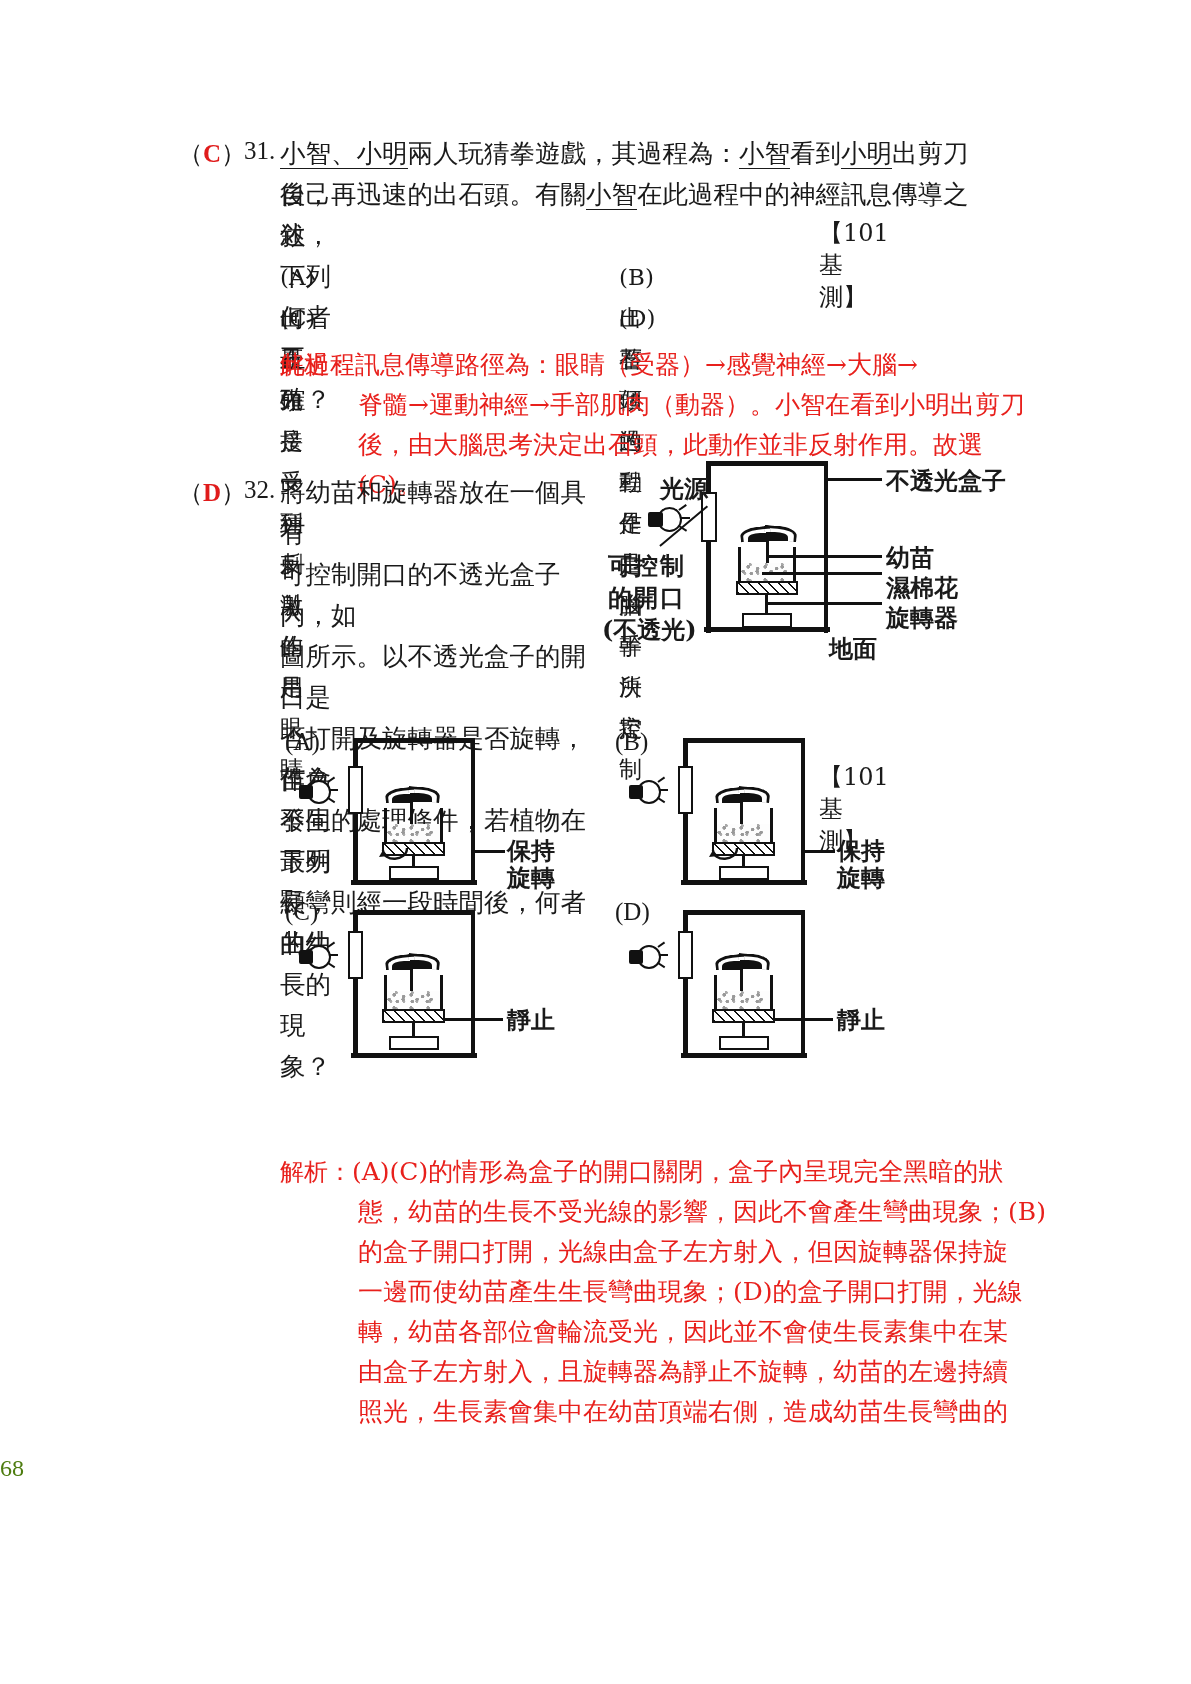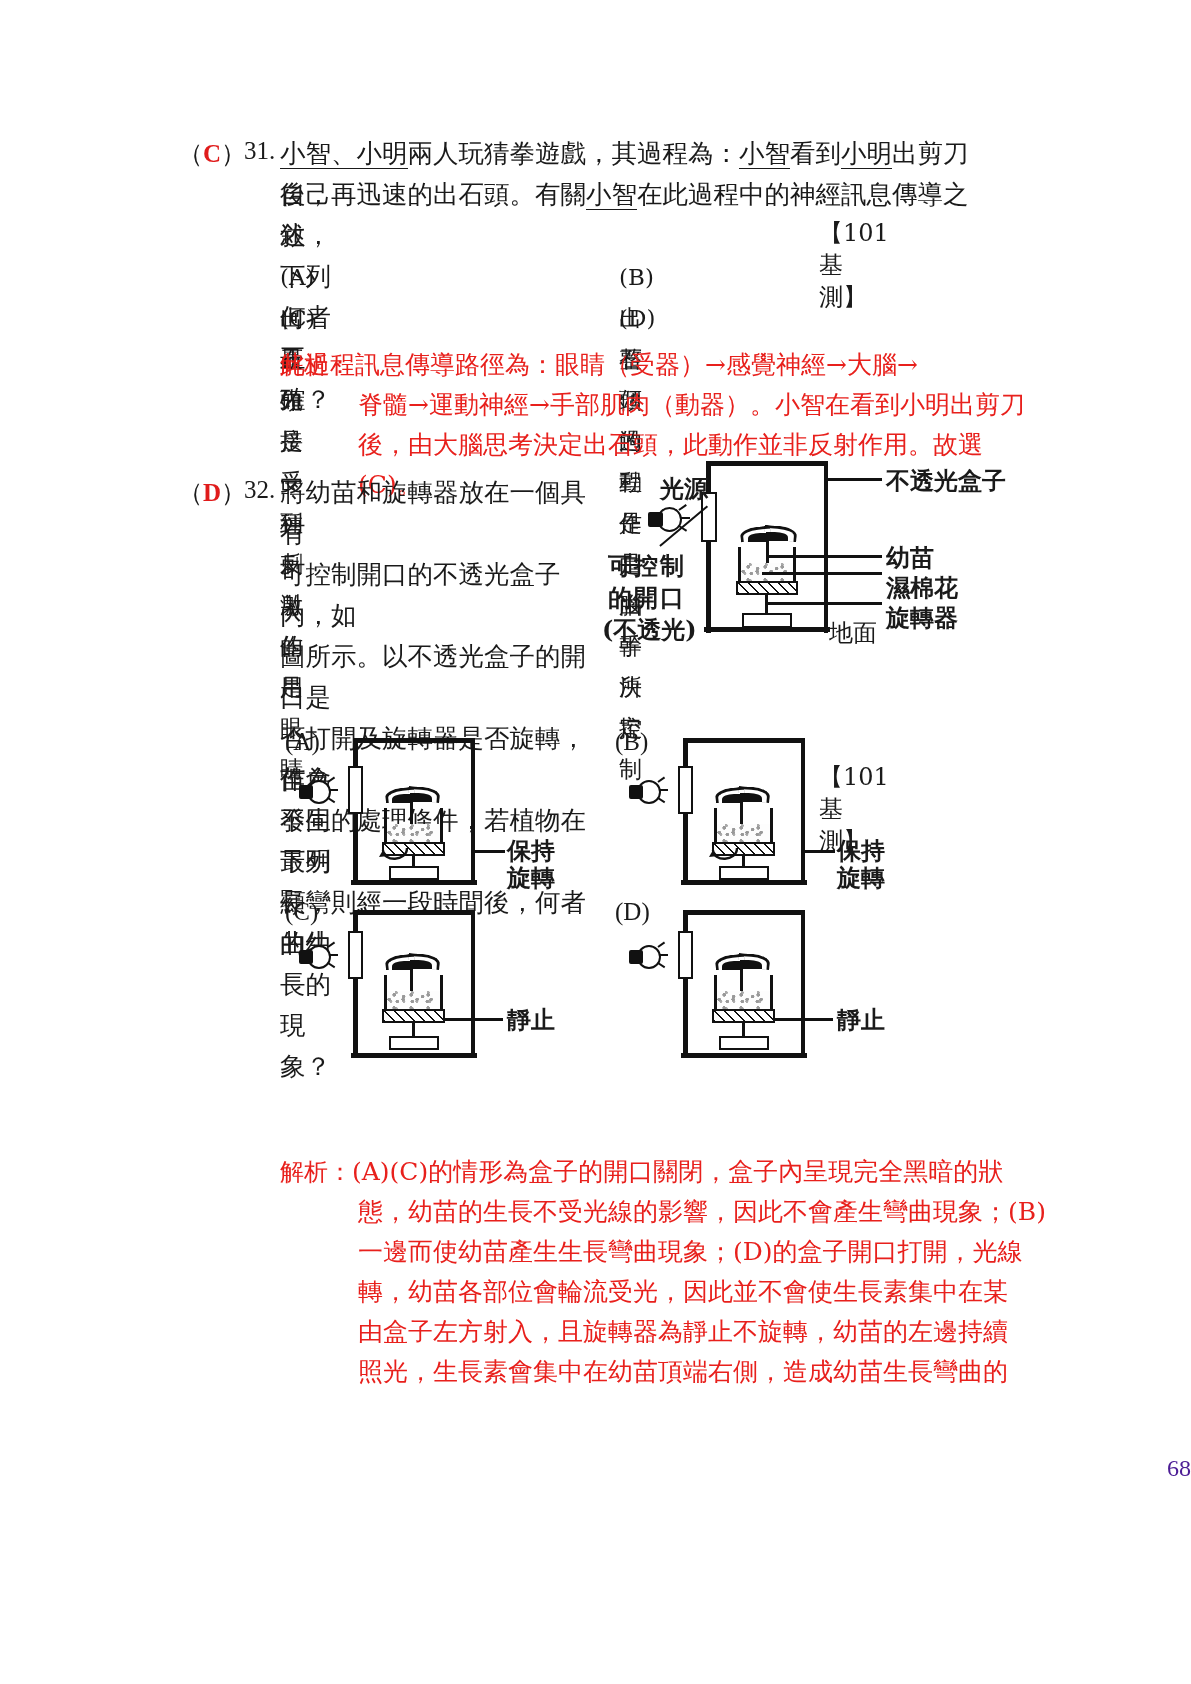--- a/index.html
+++ b/index.html
@@ -21,22 +21,22 @@
   .ansletter{color:#e01b1b;font-weight:bold;font-family:"Liberation Serif",serif;}
   .qnum{font-size:25px;font-family:"Liberation Serif",serif;}
   .qtext{font-size:25.5px;line-height:41px;}
   .qtext .u{border-bottom:1.4px solid #1a1a1a;}
   .src{font-size:24px;}
   .opt{font-size:23px;line-height:41px;}
   .exp{color:#e8201c;font-size:25px;line-height:40px;}
   .exp .lbl{white-space:nowrap;}
 
   .pageno{
-    position:absolute;left:0;right:0;top:1455px;text-align:right;
-    font-size:24px;font-family:"Liberation Serif",serif;color:#4c1d95;
+    position:absolute;left:0;right:0;top:1455px;text-align:left;
+    font-size:24px;font-family:"Liberation Serif",serif;color:#4d7c0f;
   }
 
   
   .fig{position:absolute;}
   .ln{position:absolute;background:#111;}
   .lbl{position:absolute;font-size:24px;white-space:nowrap;font-family:"DejaVu Serif","Liberation Serif",serif;}
   .optlbl{position:absolute;font-size:25px;font-family:"Liberation Serif",serif;}
 
   
   .cotton{position:absolute;background:
@@ -146,21 +146,21 @@
 
     <div class="ln" style="left:155px;top:100px;width:115px;height:2.5px;"></div>
     <div class="lbl" style="left:274px;top:87px;font-weight:600;">幼苗</div>
 
     <div class="ln" style="left:150px;top:117px;width:120px;height:2.5px;"></div>
     <div class="lbl" style="left:274px;top:117px;font-weight:600;">濕棉花</div>
 
     <div class="ln" style="left:156px;top:147px;width:114px;height:2.5px;"></div>
     <div class="lbl" style="left:274px;top:147px;font-weight:600;text-align:right;">旋轉器</div>
 
-    <div class="lbl" style="left:217px;top:162px;font-weight:400;">地面</div>
+    <div class="lbl" style="left:217px;top:178px;font-weight:700;">地面</div>
   </div>
 
   <div class="fig" style="left:285px;top:728px;width:290px;height:165px;">
     <div class="optlbl" style="left:0px;top:0px;">(A)</div>
     <div class="ln" style="left:68px;top:10px;width:122px;height:4.5px;"></div>
     <div class="ln" style="left:68px;top:10px;width:4.5px;height:145px;"></div>
     <div class="ln" style="left:185.5px;top:10px;width:4.5px;height:145px;"></div>
     <div class="plate" style="left:63px;top:38px;width:15px;height:48px;"></div>
     <div style="position:absolute;left:14px;top:52px;width:30px;height:21px;">
       <div style="position:absolute;left:8px;top:0;width:20px;height:20px;border:2.4px solid #111;border-radius:50%;background:#fff;"></div>
@@ -290,20 +290,21 @@
     <div class="ln" style="left:66px;top:155px;width:126px;height:5px;"></div>
     <div class="ln" style="left:160px;top:120px;width:58px;height:2.5px;"></div>
     <div class="lbl" style="left:222px;top:106px;font-weight:600;">靜止</div>
   </div>
 
   <div class="exp" style="position:absolute;left:280px;top:1152px;width:780px;">
     <div style="position:relative;">
       <span class="lbl" style="position:static;">解析：</span><span>(A)(C)的情形為盒子的開口關閉，盒子內呈現完全黑暗的狀</span>
     </div>
     <div style="padding-left:78px;">態，幼苗的生長不受光線的影響，因此不會產生彎曲現象；(B)</div>
+    <div style="padding-left:78px;">的盒子開口打開，光線由盒子左方射入，但因旋轉器保持旋</div>
     <div style="padding-left:78px;">一邊而使幼苗產生生長彎曲現象；(D)的盒子開口打開，光線</div>
     <div style="padding-left:78px;">轉，幼苗各部位會輪流受光，因此並不會使生長素集中在某</div>
     <div style="padding-left:78px;">由盒子左方射入，且旋轉器為靜止不旋轉，幼苗的左邊持續</div>
     <div style="padding-left:78px;">照光，生長素會集中在幼苗頂端右側，造成幼苗生長彎曲的</div>
   </div>
 
   <div class="pageno">68</div>
 
 </div>
 

